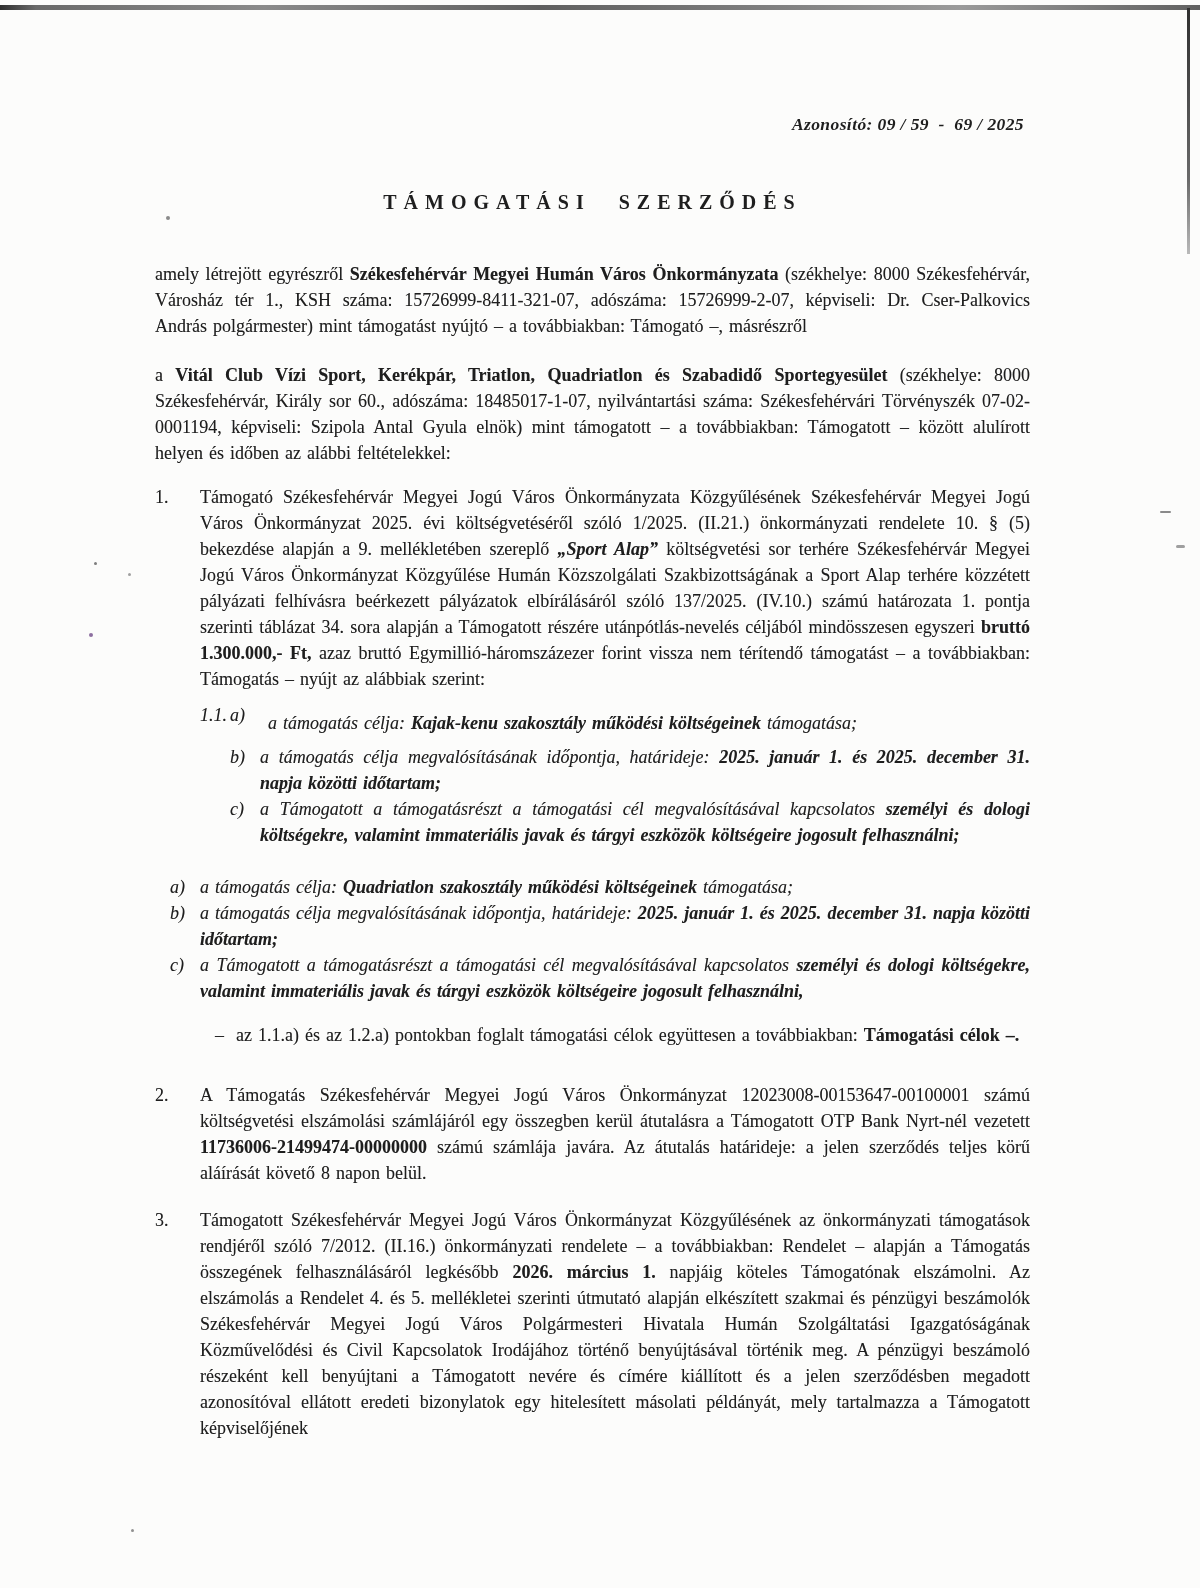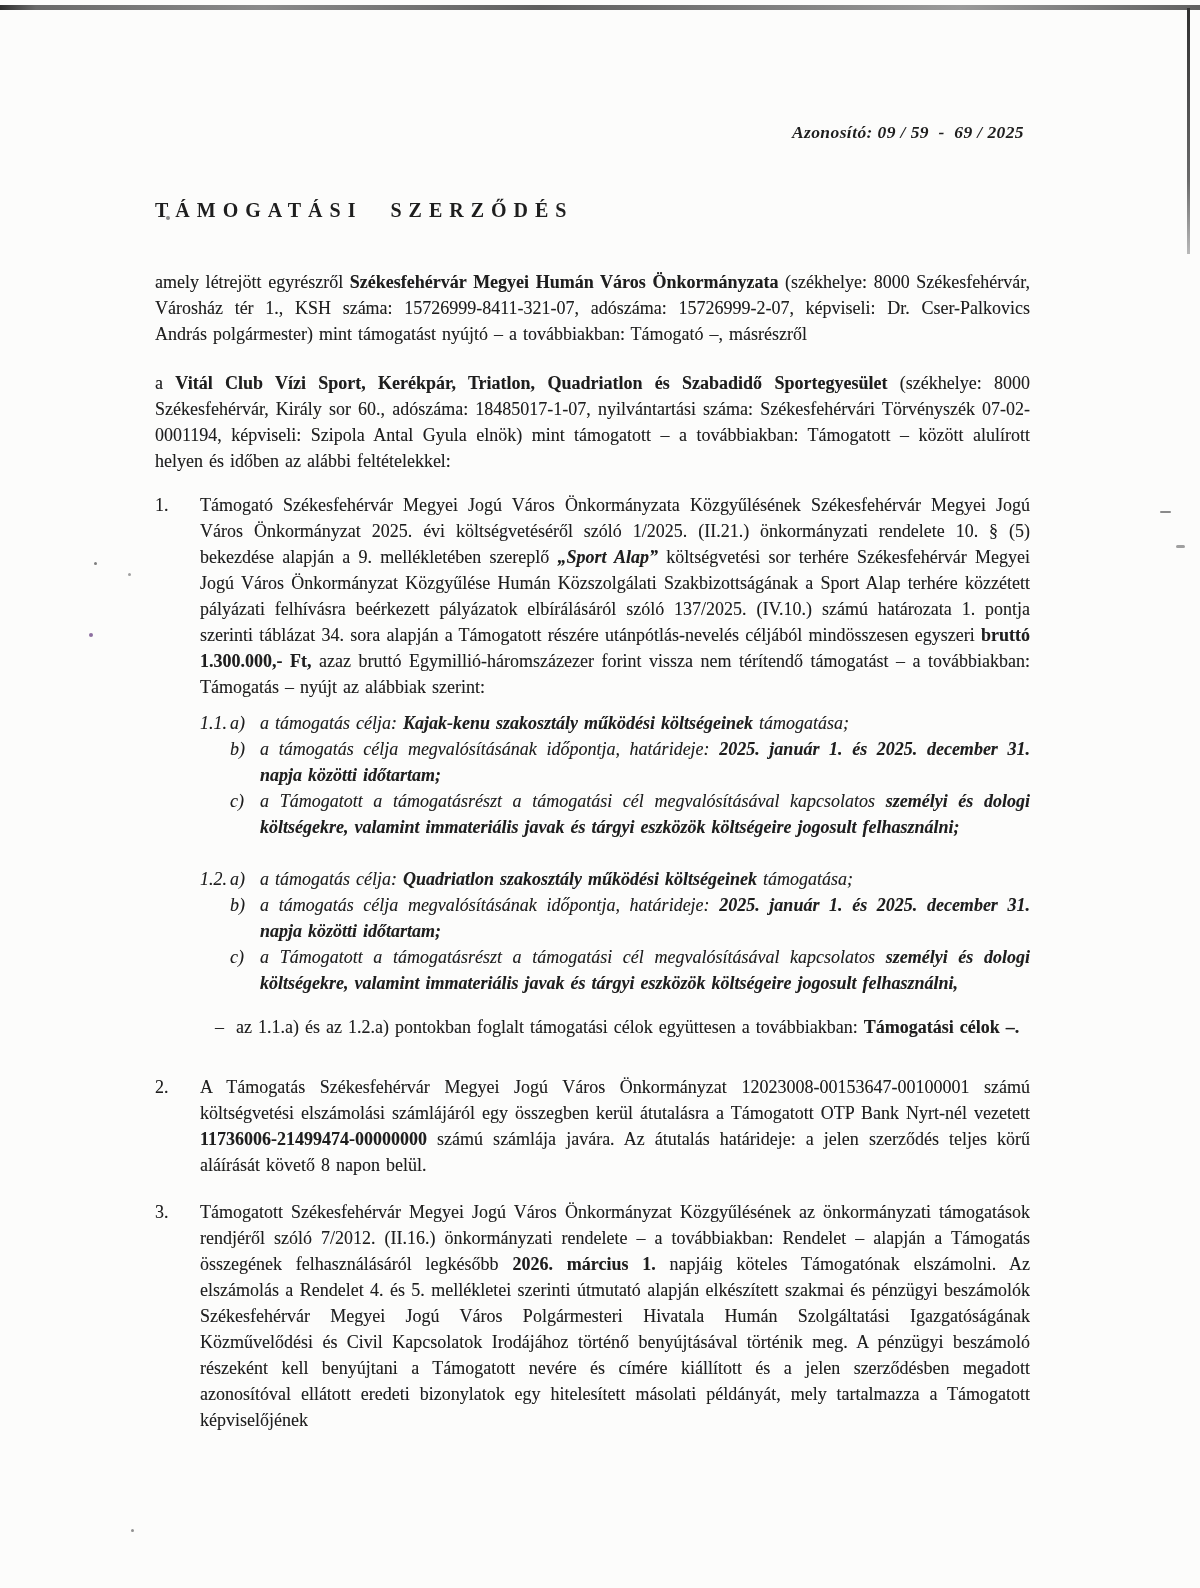--- a/index.html
+++ b/index.html
@@ -24,30 +24,31 @@
   }
   .speck{position:absolute;border-radius:50%;}
   .sp1{left:1160px;top:511px;width:11px;height:2px;background:#8a8a8a;border-radius:1px;}
   .sp2{left:1176px;top:545px;width:9px;height:3px;background:#9f9f9f;border-radius:2px;}
   .sp3{left:94px;top:562px;width:3px;height:3px;background:#7d7d7d;}
   .sp4{left:128px;top:573px;width:3px;height:3px;background:#a0a0a0;}
   .sp5{left:89px;top:633px;width:4px;height:4px;background:#8d6fa0;}
   .sp6{left:166px;top:216px;width:4px;height:4px;background:#8a8a8a;}
   .sp7{left:131px;top:1529px;width:3px;height:3px;background:#909090;}
 
-  .content{position:absolute;left:155px;top:16px;width:875px;}
+  .content{position:absolute;left:155px;top:8px;width:875px;}
 
   .identifier{
     margin-top:106px;
     text-align:right;padding-right:6px;
     font-size:17.5px;font-weight:bold;font-style:italic;
     letter-spacing:0.4px;
   }
   .doc-title{
     margin-top:54px;
+    text-align:center;
     font-size:20px;font-weight:bold;
     letter-spacing:7px;word-spacing:16px;
     line-height:26px;
   }
   .para{
     font-size:18px;line-height:26px;
     text-align:justify;
     word-spacing:1.5px;
     text-shadow:0 0 0.4px rgba(20,20,20,0.35);
   }
@@ -101,35 +102,34 @@
     <div class="clause c1">
       <div class="clause-num para">1.</div>
       <div class="clause-body">
         <p class="para" style="margin:0"><span>Támogató Székesfehérvár Megyei Jogú Város Önkormányzata Közgyűlésének Székesfehérvár Megyei Jogú Város Önkormányzat 2025. évi költségvetéséről szóló 1/2025. (II.21.) önkormányzati rendelete 10. § (5) bekezdése alapján a 9. mellékletében szereplő </span><span class="b i">„Sport Alap”</span><span> költségvetési sor terhére Székesfehérvár Megyei Jogú Város Önkormányzat Közgyűlése Humán Közszolgálati Szakbizottságának a Sport Alap terhére közzétett pályázati felhívásra beérkezett pályázatok elbírálásáról szóló 137/2025. (IV.10.) számú határozata 1. pontja szerinti táblázat 34. sora alapján a Támogatott részére utánpótlás-nevelés céljából mindösszesen egyszeri </span><span class="b">bruttó 1.300.000,- Ft,</span><span> azaz bruttó Egymillió-háromszázezer forint vissza nem térítendő támogatást – a továbbiakban: Támogatás – nyújt az alábbiak szerint:</span></p>
 
         <div class="sub">
           <div class="sub-label para">1.1.</div>
           <div class="sub-body">
             <div class="point">
               <div class="point-marker para">a)</div>
-              <p class="para point-body" style="margin:0"><span>a támogatás célja: </span><span class="b">Kajak-kenu szakosztály működési költségeinek</span><span> támogatása;</span></p>
+              <p class="para point-body" style="margin:8px"><span>a támogatás célja: </span><span class="b">Kajak-kenu szakosztály működési költségeinek</span><span> támogatása;</span></p>
             </div>
             <div class="point">
               <div class="point-marker para">b)</div>
               <p class="para point-body" style="margin:0"><span>a támogatás célja megvalósításának időpontja, határideje: </span><span class="b">2025. január 1. és 2025. december 31. napja közötti időtartam;</span></p>
             </div>
             <div class="point">
               <div class="point-marker para">c)</div>
               <p class="para point-body" style="margin:0"><span>a Támogatott a támogatásrészt a támogatási cél megvalósításával kapcsolatos </span><span class="b">személyi és dologi költségekre, valamint immateriális javak és tárgyi eszközök költségeire jogosult felhasználni;</span></p>
             </div>
           </div>
         </div>
 
         <div class="sub" style="margin-top:26px">
-          <div class="sub-label para">1.2.</div>
           <div class="sub-body">
             <div class="point">
               <div class="point-marker para">a)</div>
               <p class="para point-body" style="margin:0"><span>a támogatás célja: </span><span class="b">Quadriatlon szakosztály működési költségeinek</span><span> támogatása;</span></p>
             </div>
             <div class="point">
               <div class="point-marker para">b)</div>
               <p class="para point-body" style="margin:0"><span>a támogatás célja megvalósításának időpontja, határideje: </span><span class="b">2025. január 1. és 2025. december 31. napja közötti időtartam;</span></p>
             </div>
             <div class="point">

